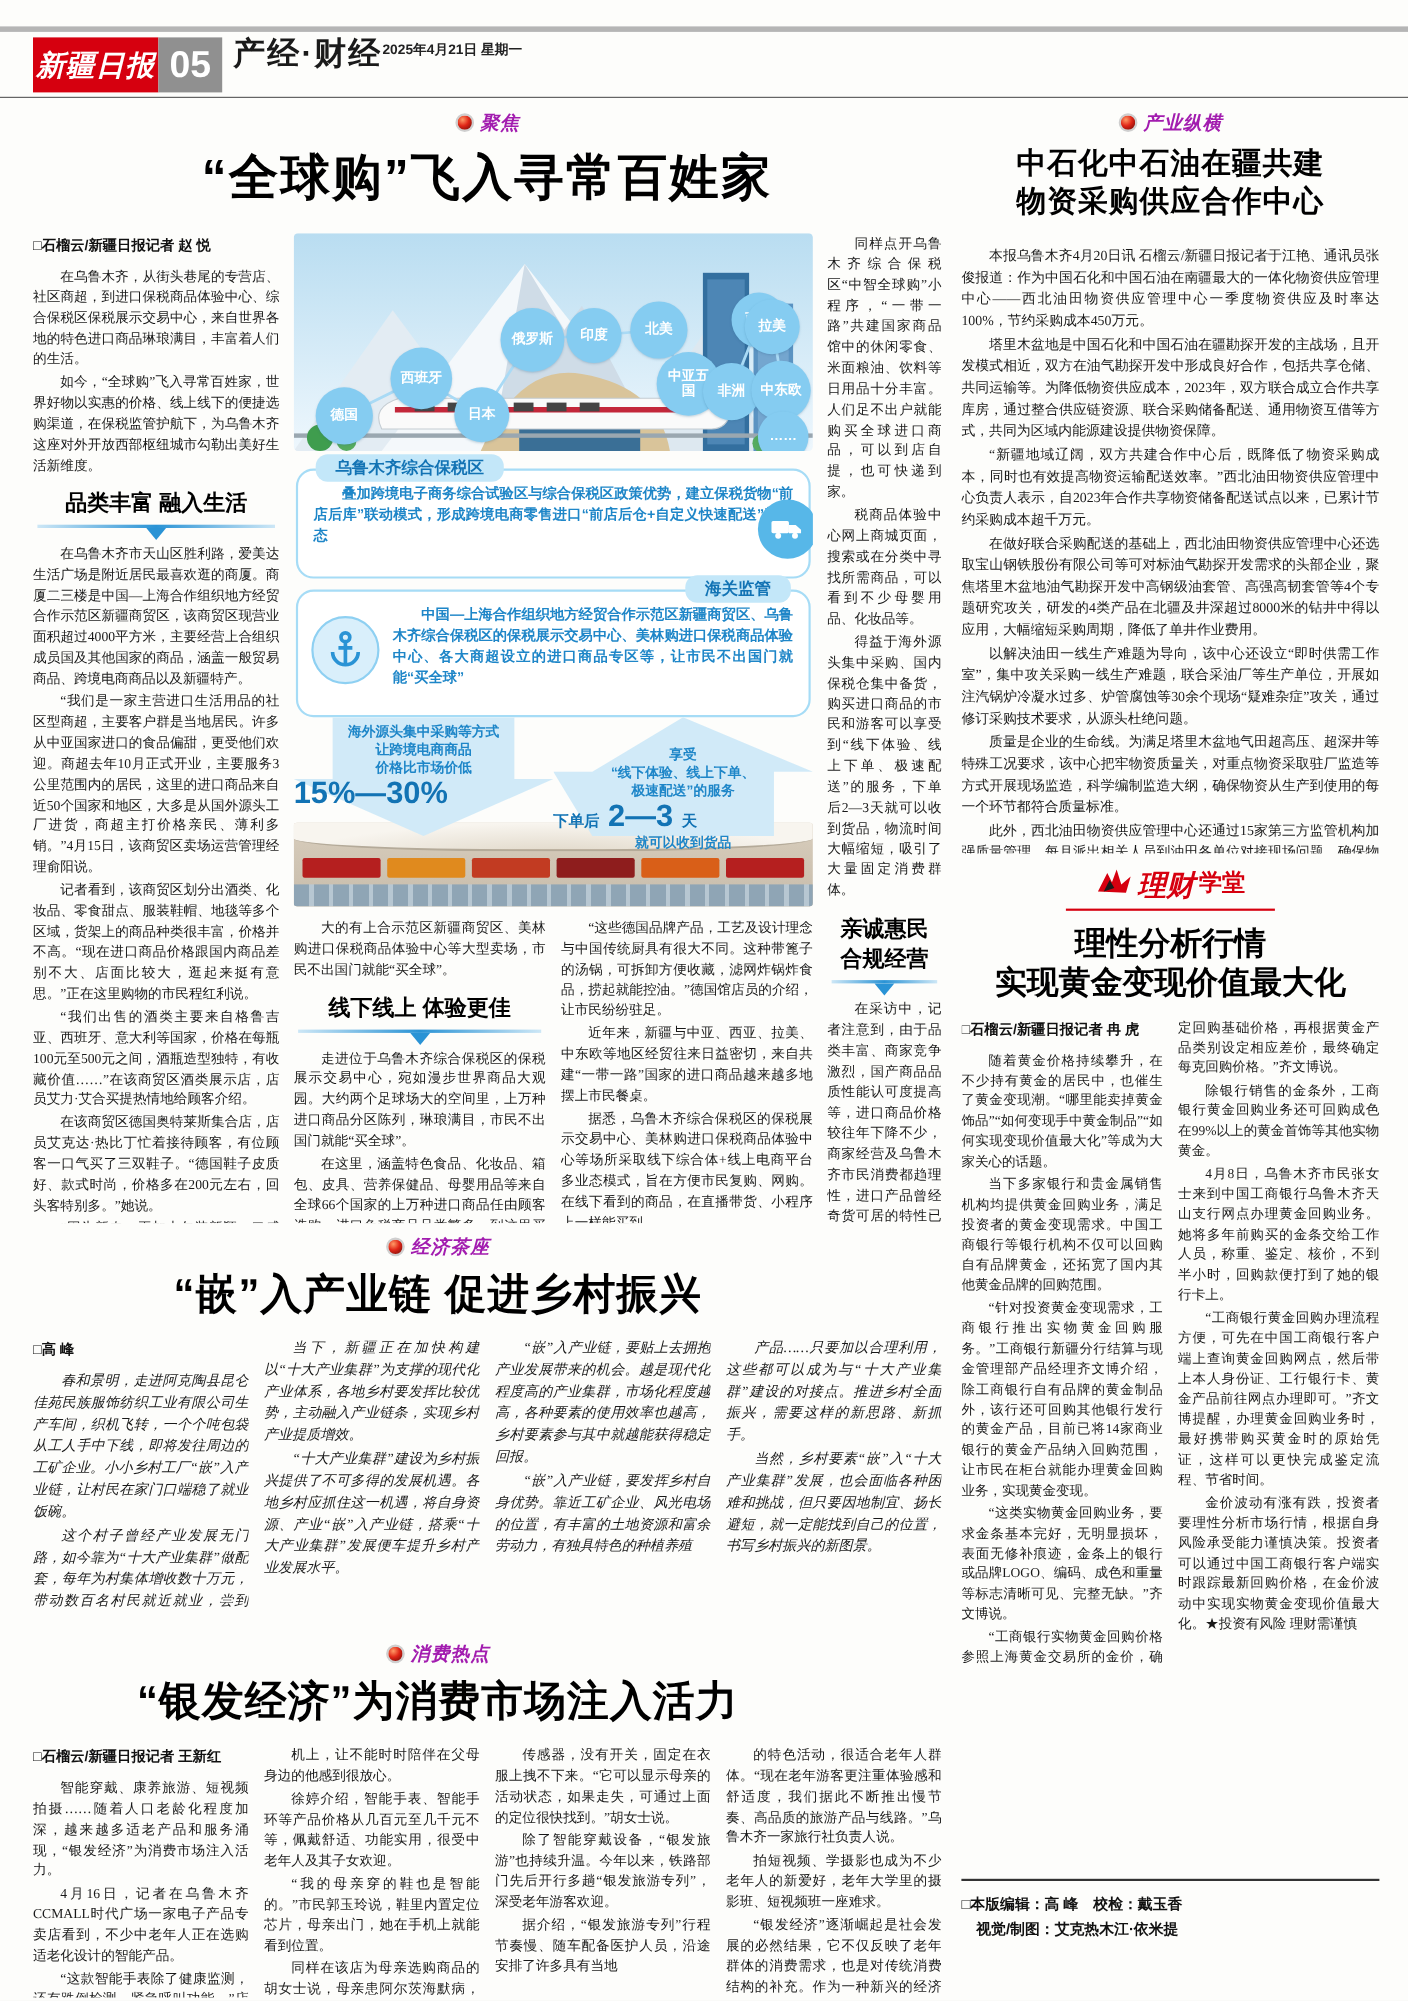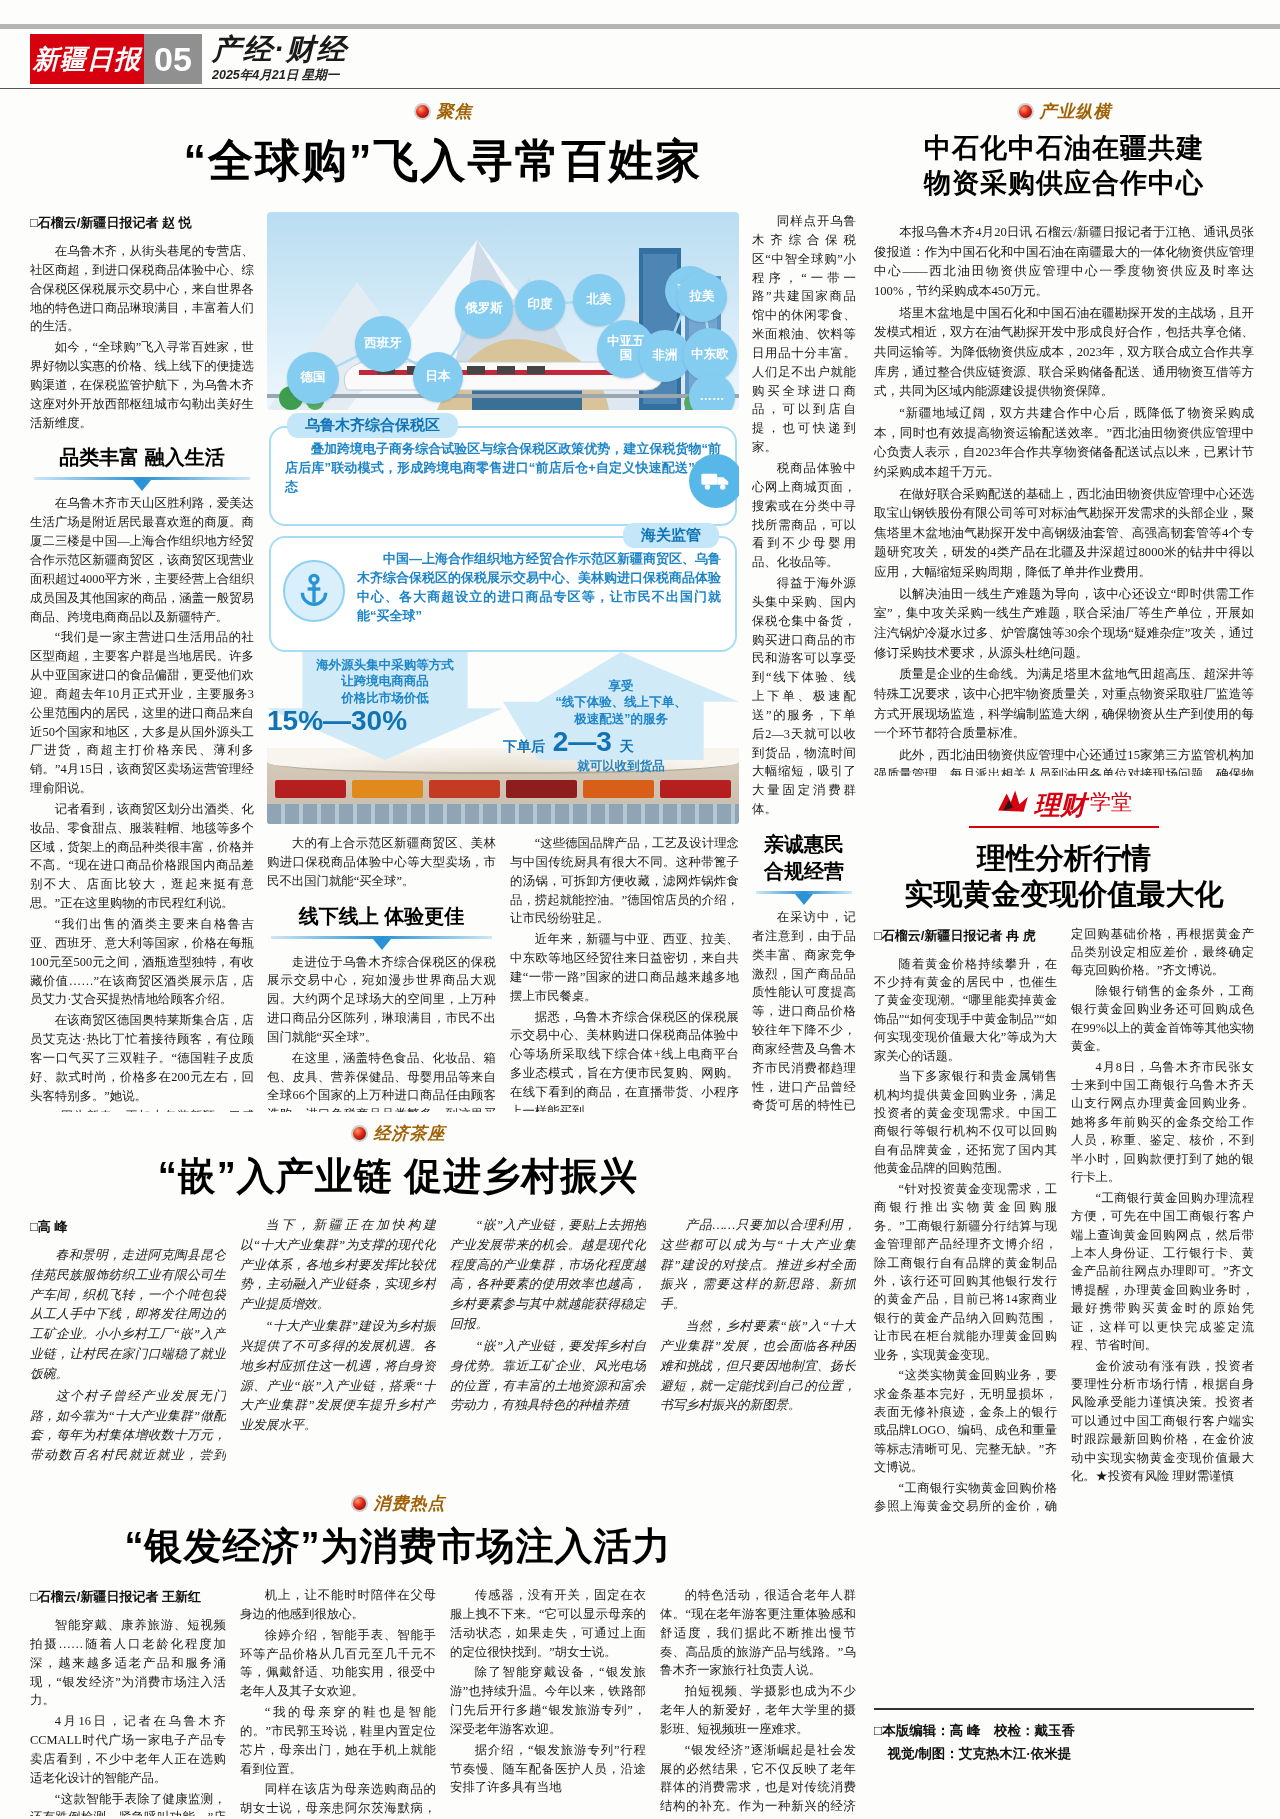--- a/index.html
+++ b/index.html
@@ -8,33 +8,33 @@
           font-family:"Liberation Serif", serif; color:#1a1a1a; overflow:hidden; }
 
   
   .top-rule { position:absolute; top:24px; left:0; width:100%; height:5px; background:#b5b5b5; }
   .masthead-row { position:absolute; top:34px; left:30px; display:flex; align-items:stretch; }
   .logo-box { width:114px; height:50px; background:#d6000f; color:#fff; display:flex; align-items:center;
               justify-content:center; font-family:"Liberation Serif",serif; font-weight:bold; font-style:italic;
               font-size:26px; letter-spacing:1px; }
   .page-num-box { width:58px; height:50px; background:#909090; color:#fff; display:flex; align-items:center;
               justify-content:center; font-family:"Liberation Sans",sans-serif; font-weight:bold; font-size:34px; }
-  .mast-right { margin-left:10px; display:flex; flex-direction:column; justify-content:flex-start;font-style:italic; }
+  .mast-right { margin-left:10px; display:flex; flex-direction:row; justify-content:flex-start; }
   .section-title { font-family:"Liberation Sans",sans-serif; font-weight:bold; font-size:29px; letter-spacing:2px; line-height:1.05; }
   .date-line { font-family:"Liberation Sans",sans-serif; font-weight:bold; font-size:12.5px; margin-top:3px; color:#222; }
   .header-rule { position:absolute; top:88px; left:0; width:100%; height:1px; background:#555; }
 
   
   .content { position:absolute; top:100px; left:30px; width:1224px; height:1719px; }
   .para { font-size:12.4px; line-height:1.52; text-align:justify; text-indent:2em; margin-bottom:2px; color:#191919; }
   .byline { font-family:"Liberation Sans",sans-serif; font-weight:bold; font-size:13px; text-indent:0; margin:2px 0 10px; color:#111; }
   .tag-row { display:flex; align-items:center; justify-content:center; gap:6px; }
   .tag-sphere { width:17px; height:17px; border-radius:50%; border:2px solid #cfcfcf;
       background:radial-gradient(circle at 35% 30%, #ff9a66 0%, #e02517 45%, #6e0b07 95%); }
-  .tag-text { color:#a16207; font-family:"Liberation Sans",sans-serif; font-weight:bold; font-style:italic; font-size:17px; letter-spacing:1px; }
+  .tag-text { color:#a21caf; font-family:"Liberation Sans",sans-serif; font-weight:bold; font-style:italic; font-size:17px; letter-spacing:1px; }
   .blue-head { margin:12px 4px 14px; }
   .blue-head-text { text-align:center; font-family:"Liberation Sans",sans-serif; font-weight:bold; font-size:20px; color:#000; }
   .blue-head-rule { margin-top:6px; height:3px; background:linear-gradient(90deg,#cde7f6,#2a93d5,#cde7f6); position:relative; }
   .blue-head-rule::after { content:""; position:absolute; left:50%; top:3px; transform:translateX(-50%);
       border:9px solid transparent; border-top:11px solid #2a93d5; }
 
   
   .main-article { position:absolute; top:0; left:0; width:826px; height:1012px; overflow:hidden; }
   .main-title { text-align:center; font-family:"Liberation Sans",sans-serif; font-weight:bold; font-size:45px;
                 letter-spacing:2px; margin-top:8px; color:#000; }
@@ -95,21 +95,21 @@
   .industry { position:absolute; top:0; left:0; right:0; height:676px; overflow:hidden; }
   .rail-title { text-align:center; font-family:"Liberation Sans",sans-serif; font-weight:bold; font-size:27px;
                 line-height:1.3; letter-spacing:1px; margin-top:8px; color:#000; }
   .industry .body { margin-top:22px; }
   .industry .para { font-size:12.6px; line-height:1.56; }
 
   .finance { position:absolute; top:688px; left:0; right:0; height:912px; overflow:hidden; }
   .fin-logo { display:flex; align-items:flex-start; justify-content:center; gap:4px; padding-bottom:3px;
               border-bottom:2px solid #d6000f; width:190px; margin:0 auto; }
   .fin-logo .t1 { color:#d6000f; font-family:"Liberation Serif",serif; font-weight:bold; font-style:italic; font-size:26px; }
-  .fin-logo .t2 { color:#d6000f; font-family:"Liberation Sans",sans-serif; font-weight:normal; font-size:21px; }
+  .fin-logo .t2 { color:#d6000f; font-family:"Liberation Sans",sans-serif; font-weight:bold; font-size:21px; }
   .fin-title { text-align:center; font-family:"Liberation Sans",sans-serif; font-weight:bold; font-size:29px;
                line-height:1.25; margin-top:12px; color:#000; }
   .fin-cols { margin-top:12px; height:742px; overflow:hidden; columns:2; column-gap:14px; }
   .fin-cols .para { font-size:12.3px; line-height:1.5; }
 
   .rail-footer { position:absolute; top:1608px; left:0; right:0; border-top:2px solid #333; padding-top:10px; }
   .rail-footer p { font-family:"Liberation Sans",sans-serif; font-weight:bold; font-size:13.5px; line-height:1.7; color:#111; }
   .rail-footer p + p { text-indent:1em; }
 
   

